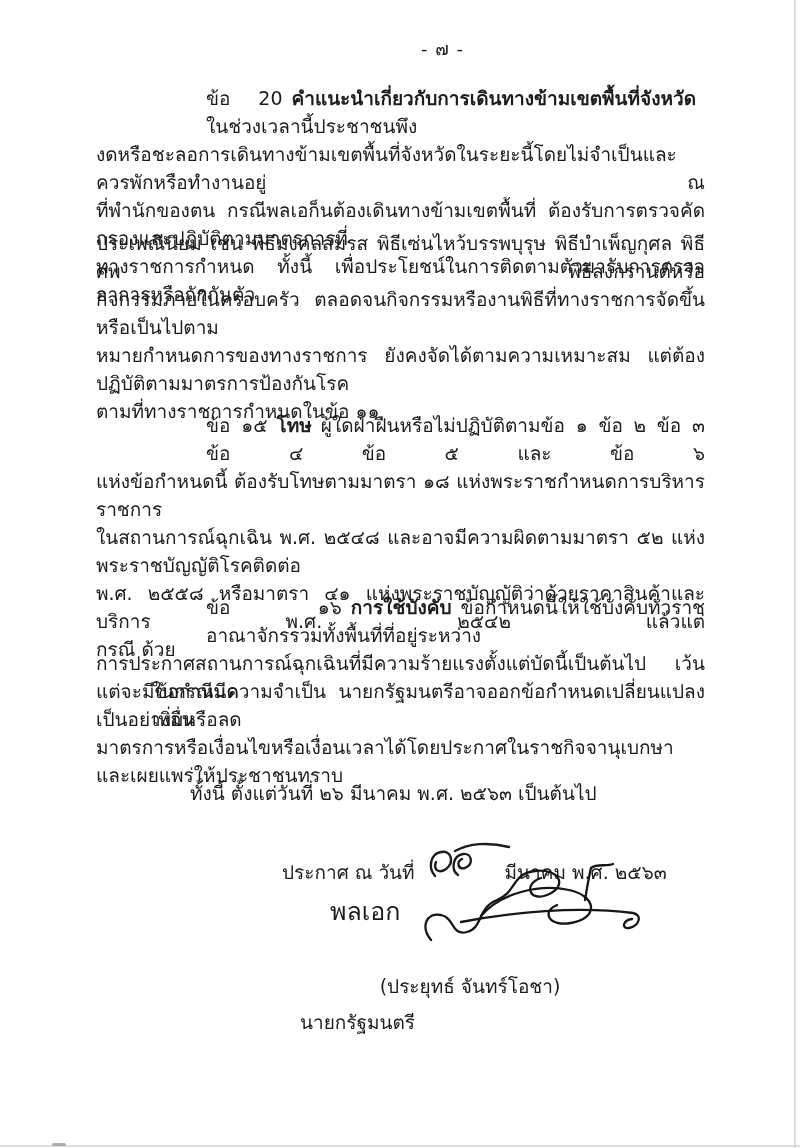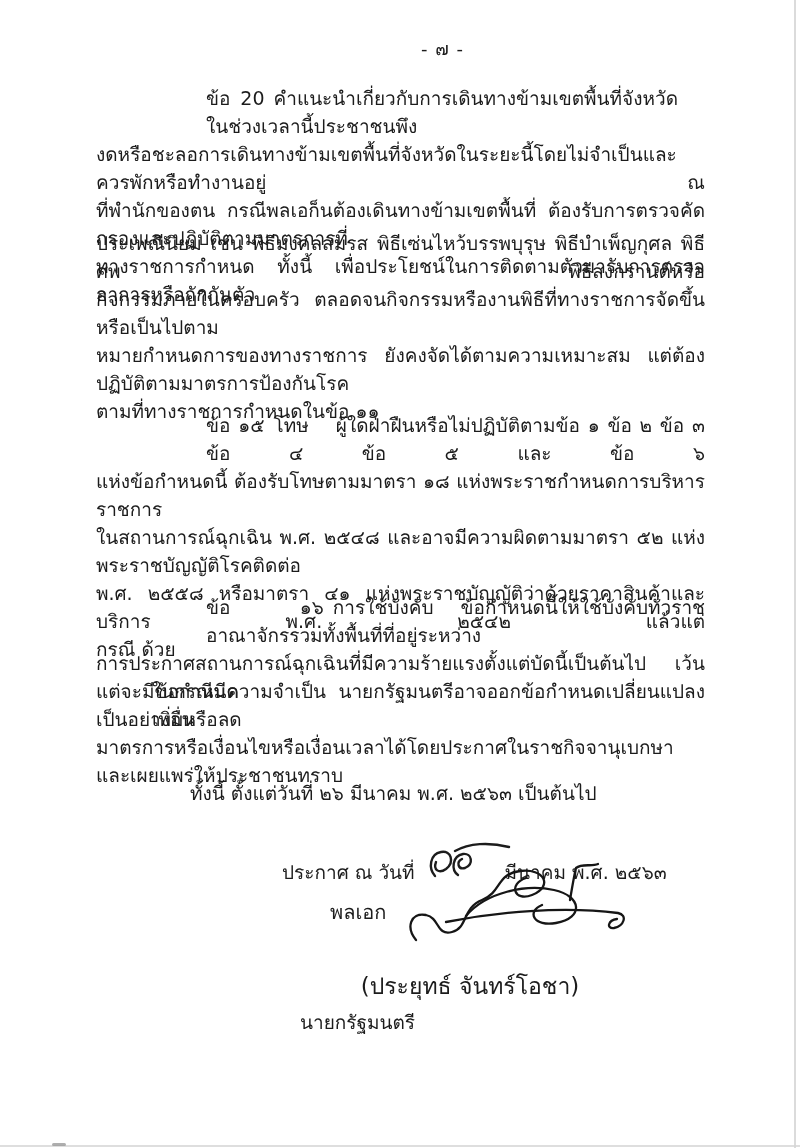--- a/index.html
+++ b/index.html
@@ -22,36 +22,36 @@
   }
 
   .content-block{position:absolute;left:96px;width:609px;}
 
   .line{font-size:19px;line-height:28px;text-align:justify;}
   .jl{text-align-last:justify;}
   .first.clause-indent{text-indent:0;padding-left:110px;}
   .first.cont-indent{padding-left:56px;}
 
   .lbl{margin-right:9px;}
-  .hd{font-weight:400;margin-right:27px;}
+  .hd{font-weight:700;margin-right:9px;}
 
   .effective{padding-left:94px;}
   .announce-row{
     position:absolute;left:258px;top:838px;
     display:flex;align-items:flex-end;
     font-size:19px;line-height:28px;white-space:nowrap;margin-left:24px;
   }
   .hw-date{margin:0 -4px 0 10px;flex:none;}
   .announce-suffix{margin-left:-2px;}
 
   .sig-row{position:absolute;left:330px;top:860px;display:flex;align-items:flex-start;}
-  .sig-rank{font-size:20px;line-height:28px;padding-top:38px;}
+  .sig-rank{font-size:25px;line-height:28px;padding-top:38px;}
   .sig-scribble{margin-left:16px;flex:none;}
 
-  .sig-name{position:absolute;left:300px;top:972px;width:340px;text-align:center;font-size:23px;line-height:28px;}
+  .sig-name{position:absolute;left:300px;top:972px;width:340px;text-align:center;font-size:19px;line-height:28px;}
   .sig-title{position:absolute;left:300px;top:1008px;width:340px;text-align:left;font-size:19px;line-height:28px;}
 </style>
 </head>
 <body>
 
 <div class="page">
 
   <div class="page-number">- ๗ -</div>
 
   <section class="content-block" style="top:84px">

